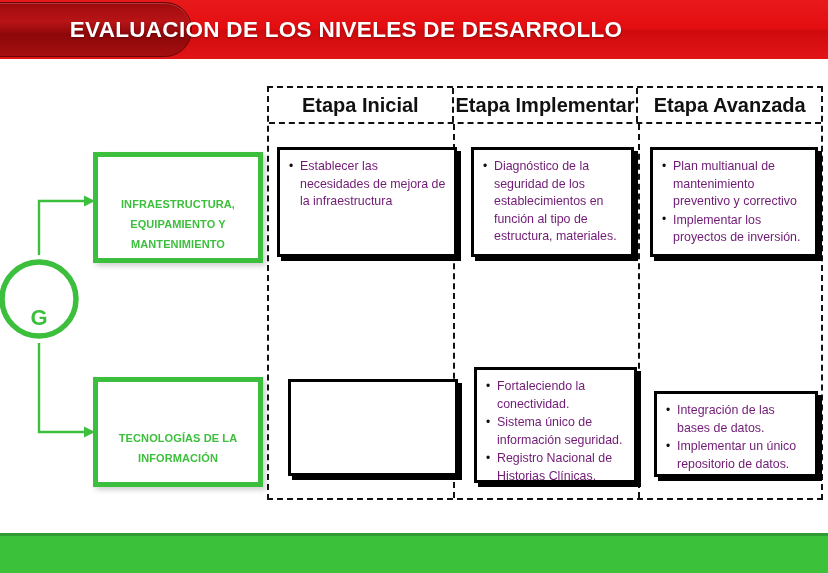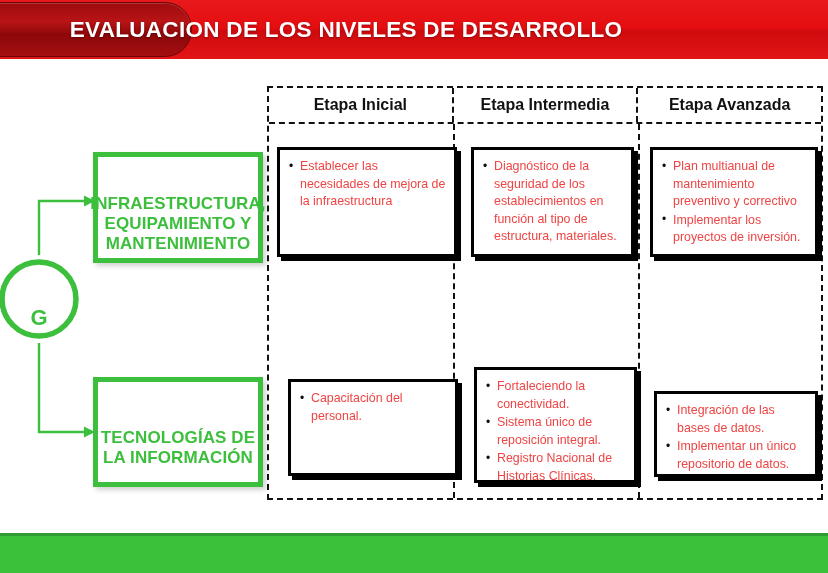--- a/index.html
+++ b/index.html
@@ -69,21 +69,21 @@
     width: 100%;
     height: 36px;
     border-bottom: 2px dashed #111111;
     box-sizing: border-box;
     display: flex;
   }
   .matrix-head-cell {
     flex: 1 1 0;
     text-align: center;
     line-height: 34px;
-    font-size: 16px;
+    font-size: 20px;
     font-weight: bold;
     color: #111111;
     box-sizing: border-box;
   }
   .matrix-head-cell + .matrix-head-cell { border-left: 2px dashed #111111; }
 
   .matrix-vline {
     position: absolute;
     top: 36px;
     bottom: 0;
@@ -104,21 +104,21 @@
   }
   .content-box ul {
     margin: 0;
     padding: 0 0 0 14px;
     list-style: none;
   }
   .content-box li {
     position: relative;
     font-size: 12.4px;
     line-height: 17.5px;
-    color: #ef4444;
+    color: #701a75;
     margin-bottom: 1px;
     text-align: left;
   }
   .content-box li::before {
     content: "\2022";
     position: absolute;
     left: -11px;
     top: -0.5px;
     font-size: 12px;
     color: #0d0d0d;
@@ -139,21 +139,21 @@
     background: #ffffff;
     border: 5px solid #3cbf3c;
     box-sizing: border-box;
     display: flex;
     align-items: center;
     justify-content: center;
     box-shadow: 3px 3px 5px rgba(0,0,0,0.18);
   }
   .cat-label {
     color: #3cbf3c;
-    font-size: 17px;
+    font-size: 11px;
     font-weight: bold;
     line-height: 20px;
     text-align: center;
     letter-spacing: 0.1px;
     margin-top: 32px;
   }
   #cat-box-infra { left: 93px; top: 152px; width: 170px; height: 111px; }
   #cat-box-ti    { left: 93px; top: 377px; width: 170px; height: 110px; }
 
   
@@ -226,21 +226,21 @@
 <div class="cat-box" id="cat-box-infra">
   <div class="cat-label">INFRAESTRUCTURA, EQUIPAMIENTO Y MANTENIMIENTO</div>
 </div>
 <div class="cat-box" id="cat-box-ti">
   <div class="cat-label">TECNOLOGÍAS DE LA INFORMACIÓN</div>
 </div>
 
 <div id="matrix-table">
   <div id="matrix-head-row">
     <div class="matrix-head-cell">Etapa Inicial</div>
-    <div class="matrix-head-cell">Etapa Intermedia</div>
+    <div class="matrix-head-cell">Etapa Implementar</div>
     <div class="matrix-head-cell">Etapa Avanzada</div>
   </div>
   <div class="matrix-vline" id="matrix-vline-1"></div>
   <div class="matrix-vline" id="matrix-vline-2"></div>
 </div>
 
 <div class="content-box" id="box-r1c1">
   <ul>
     <li>Establecer las necesidades de mejora de la infraestructura</li>
   </ul>
@@ -252,27 +252,26 @@
 </div>
 <div class="content-box" id="box-r1c3">
   <ul>
     <li>Plan multianual de mantenimiento preventivo y correctivo</li>
     <li>Implementar los proyectos de inversión.</li>
   </ul>
 </div>
 
 <div class="content-box" id="box-r2c1">
   <ul>
-    <li>Capacitación del personal.</li>
   </ul>
 </div>
 <div class="content-box" id="box-r2c2">
   <ul>
     <li>Fortaleciendo la conectividad.</li>
-    <li>Sistema único de reposición integral.</li>
+    <li>Sistema único de información seguridad.</li>
     <li>Registro Nacional de Historias Clínicas.</li>
   </ul>
 </div>
 <div class="content-box" id="box-r2c3">
   <ul>
     <li>Integración de las bases de datos.</li>
     <li>Implementar un único repositorio de datos.</li>
   </ul>
 </div>
 

